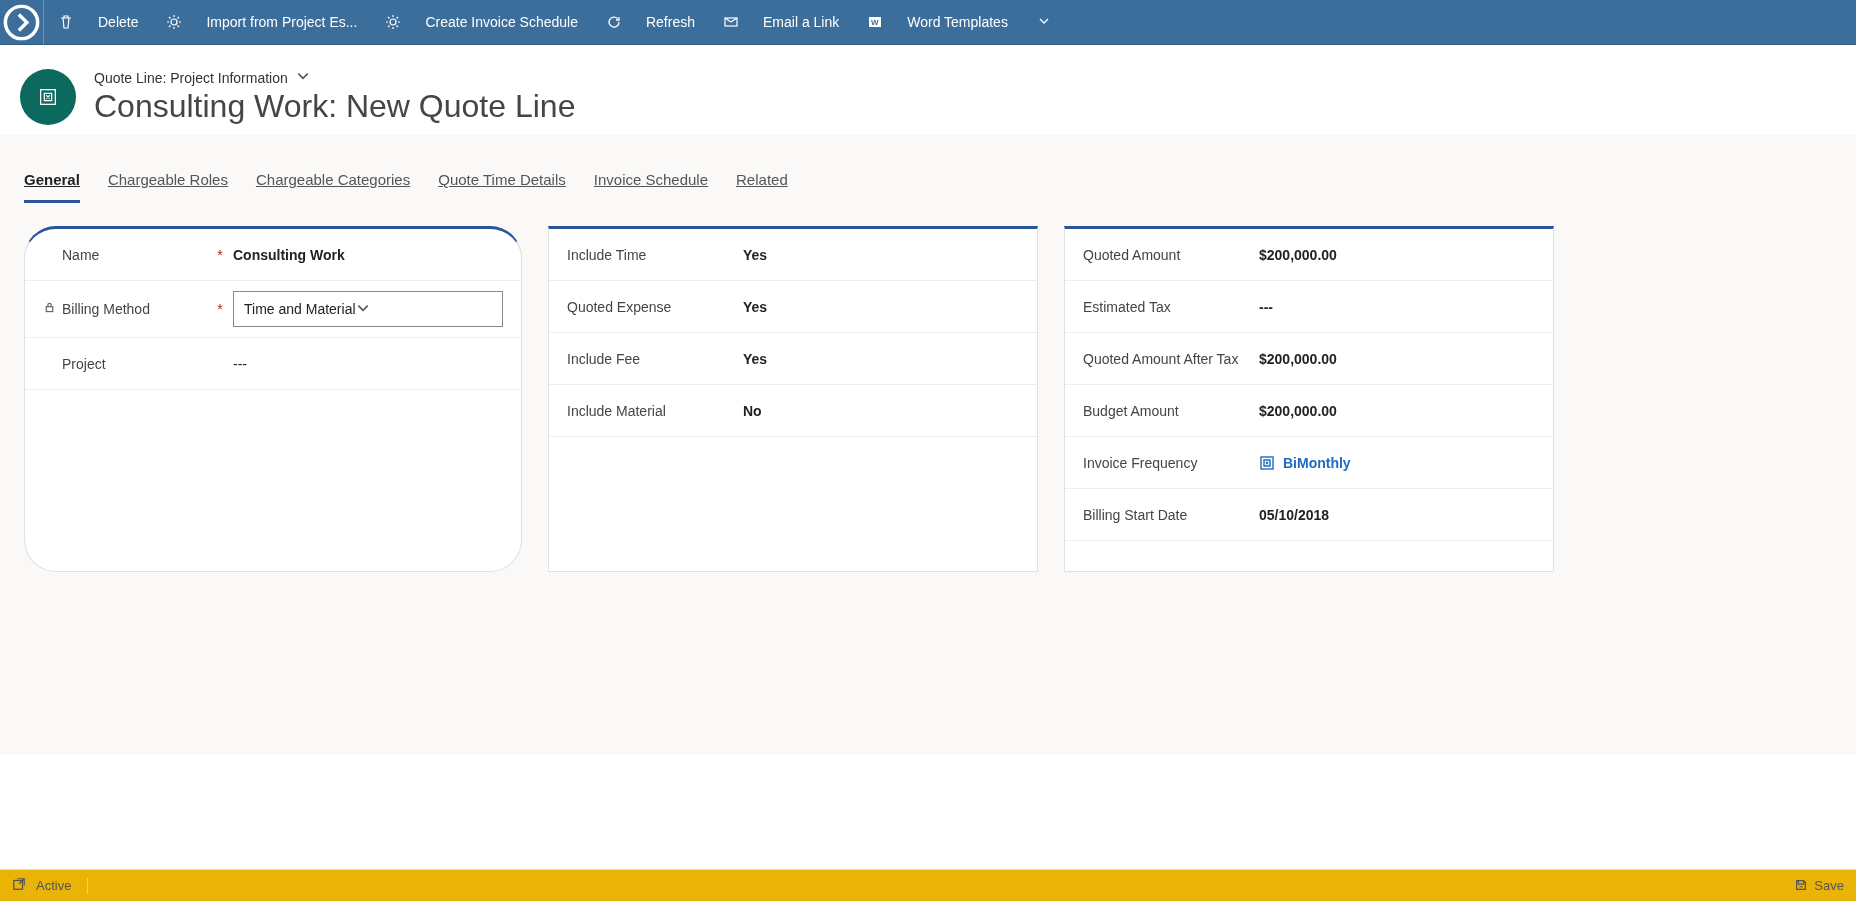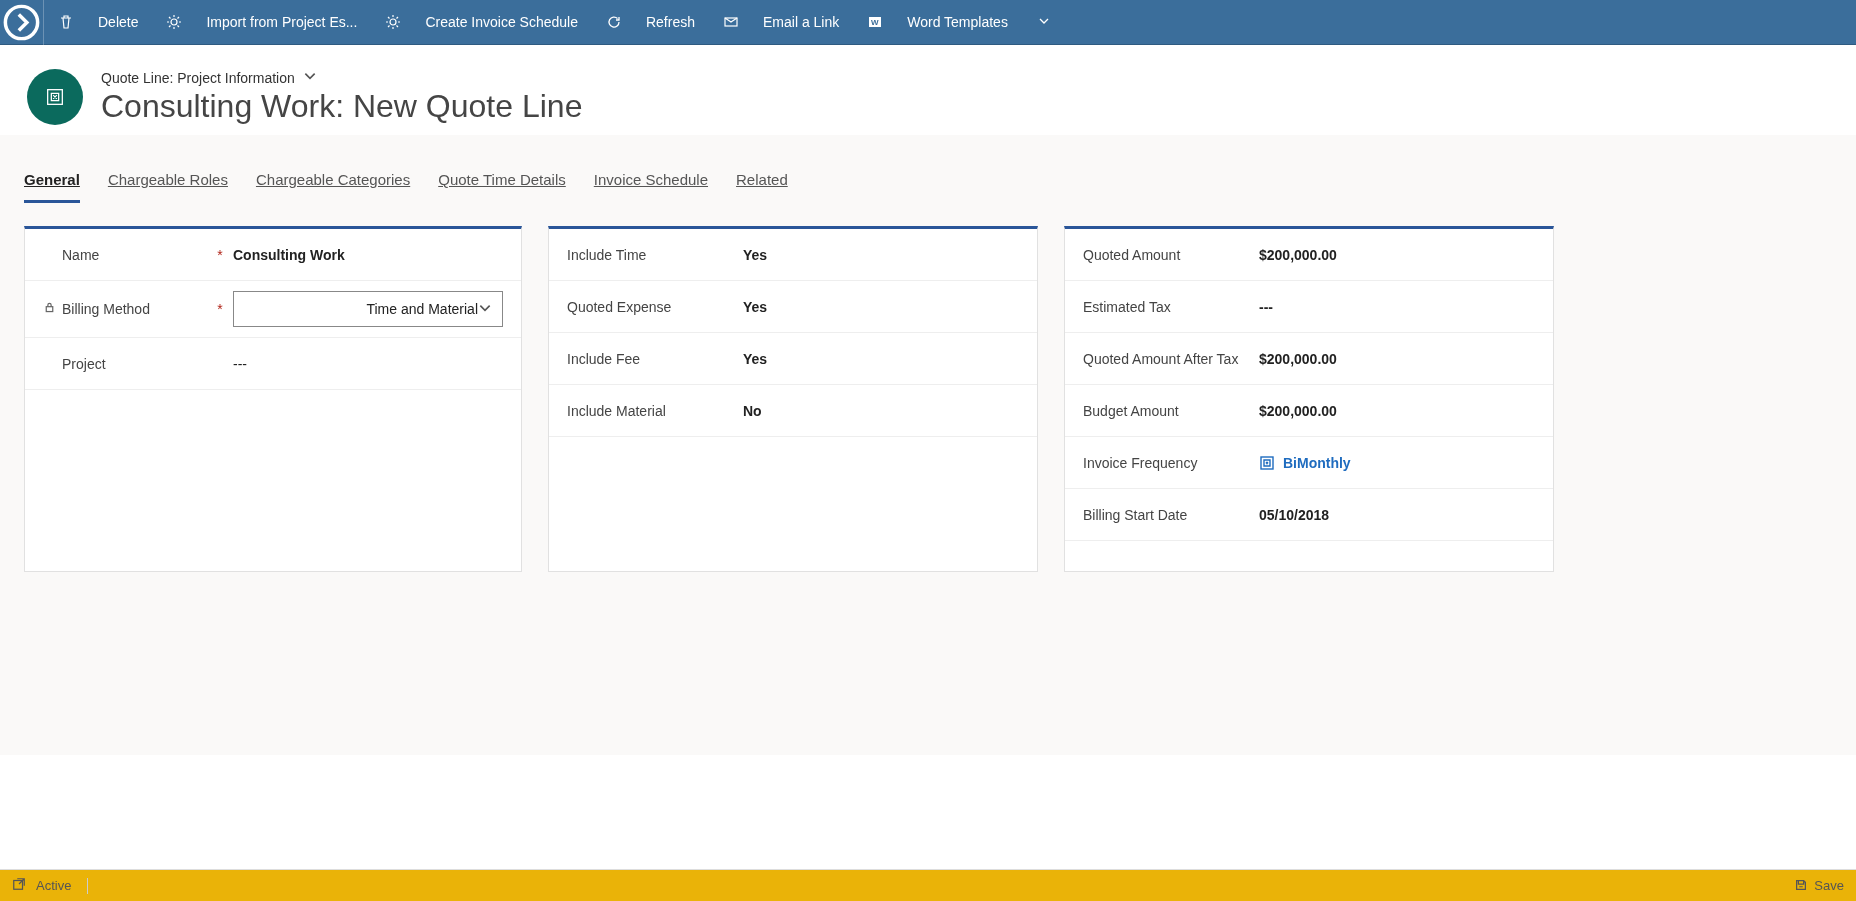--- a/index.html
+++ b/index.html
@@ -49,21 +49,21 @@
     align-items: center;
     justify-content: center;
   }
   .cmd-icon svg { width: 16px; height: 16px; stroke: #fff; fill: none; }
   .cmd-icon.fill svg { fill: #fff; stroke: none; }
   .chev-down {
     margin-left: 6px;
   }
   
   .header-area {
-    padding: 24px 24px 10px 27px;
+    padding: 24px 24px 10px 20px;
     display: flex;
     align-items: center;
     gap: 18px;
     background: #fff;
   }
   .entity-icon {
     width: 56px; height: 56px;
     background: #0b6a5d;
     border-radius: 50%;
     display: flex;
@@ -117,21 +117,21 @@
   }
   .panel {
     background: #fff;
     border-top: 3px solid #2a5699;
     border-bottom: 1px solid #e1e1e1;
     border-left: 1px solid #e1e1e1;
     border-right: 1px solid #e1e1e1;
     flex: 1 1 0;
     min-width: 0;
   }
-  .panel1 { flex: 0 0 498px; }
+  .panel1 { flex: 0 0 498px; border-radius: 32px; }
   .panel2 { flex: 0 0 490px; }
   .panel3 { flex: 0 0 490px; }
   .row {
     display: flex;
     align-items: center;
     min-height: 52px;
     padding: 10px 18px;
     border-bottom: 1px solid #eee;
   }
   .panel .row:last-child { border-bottom: none; }
@@ -153,21 +153,21 @@
     color: #222;
     padding-left: 6px;
   }
   .row .value-col.normal { font-weight: 400; }
   .lock-icon svg { width: 13px; height: 13px; stroke:#666; fill:none; stroke-width:1.5;}
   .select-box {
     border: 1px solid #888;
     height: 36px;
     display: flex;
     align-items: center;
-    justify-content: flex-end;
+    justify-content: flex-start;
     padding: 0 10px;
     width: 270px;
     cursor: pointer;
     font-weight: 400;
   }
   .link-val { color: #1f6cbf; font-weight: 600; display:flex; align-items:center; gap:8px;}
   .link-val svg { width:16px; height:16px; stroke:#1f6cbf; fill:none; stroke-width:1.4;}
   
   .footer {
     position: absolute;

